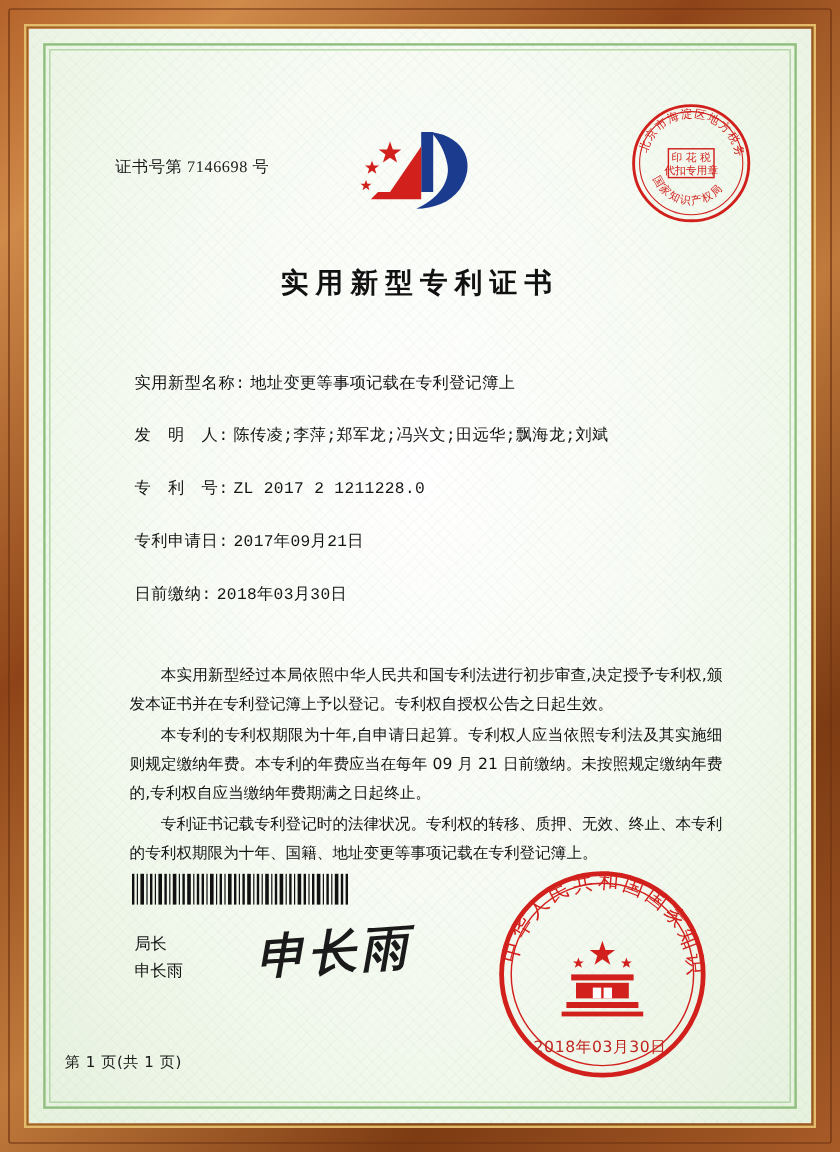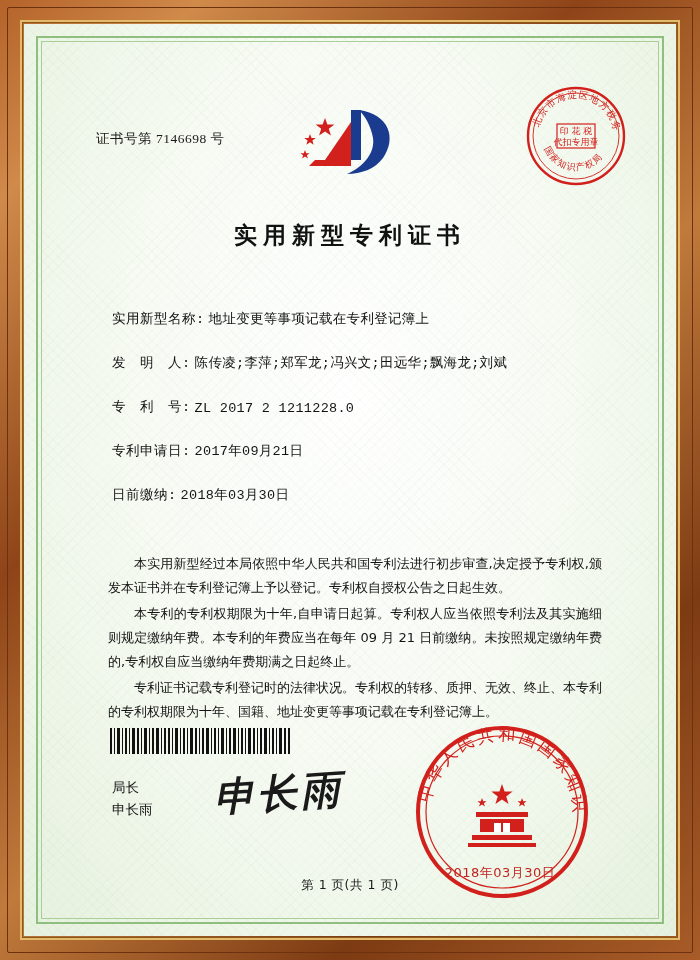--- a/index.html
+++ b/index.html
@@ -211,21 +211,21 @@
     font-size: 13px;
     color: #c0241f;
     letter-spacing: 0.5px;
   }
 
   
   .page-footer {
     position: absolute;
     left: 0; right: 0;
     bottom: 18px;
-    text-align: center;
+    text-align: left;
     font-size: 12.5px;
     color: #1a1a1a;
     letter-spacing: 0.5px;
   }
 </style>
 </head>
 <body>
 
 <div class="certificate">
   <div class="frame-inner-bevel"></div>

